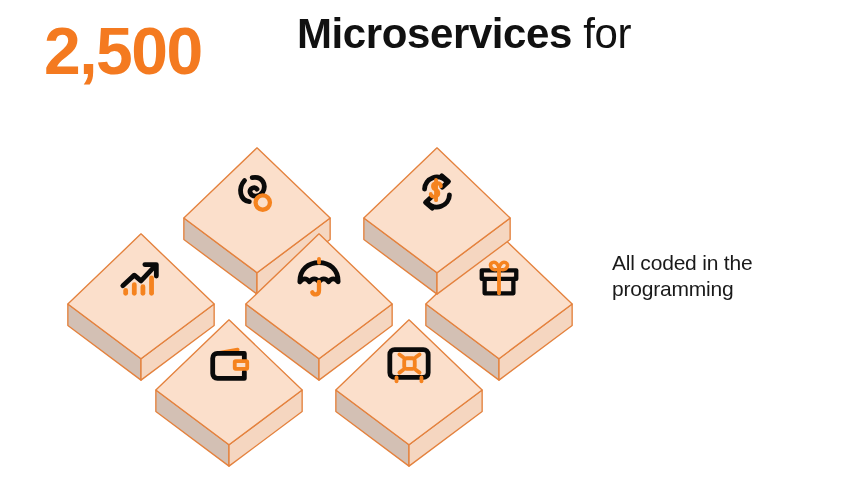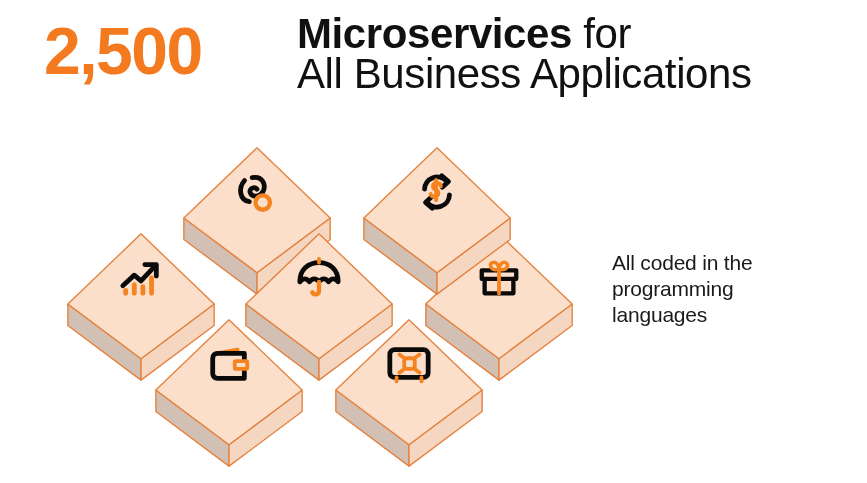--- a/index.html
+++ b/index.html
@@ -75,29 +75,27 @@
 <body style="background: rgb(255, 255, 255);">
 
 <div id="header">
 
   <div id="big-number" style="color: rgb(244, 122, 32);">2,500</div>
 
   <div id="headline" style="color: rgb(17, 17, 17);">
     <span class="ln ln1">
       <span class="bold">Microservices</span><span class="reg"> for</span>
     </span>
-    <span class="ln ln2">All Business Applications</span>
   </div>
 
 </div>
 
 <div id="side-caption">
   <span>All coded in the</span>
   <span>programming</span>
-  <span>languages</span>
 </div>
 
 <div id="tile-cluster">
     <div class="tile" style="left: 110px; top: 174px; z-index: 1;">
       <svg viewBox="0 0 158 162">
         <polygon points="4,78 79,134 79,156 4,100" fill="#D3C0B4" stroke="#E4823E" stroke-width="1.4" stroke-linejoin="round"></polygon>
         <polygon points="154,78 79,134 79,156 154,100" fill="#F5D6C0" stroke="#E4823E" stroke-width="1.4" stroke-linejoin="round"></polygon>
         <polygon points="79,6 154,78 79,134 4,78" fill="#FBDFCB" stroke="#E4823E" stroke-width="1.4" stroke-linejoin="round"></polygon>
       </svg>
       <div class="glyph">

